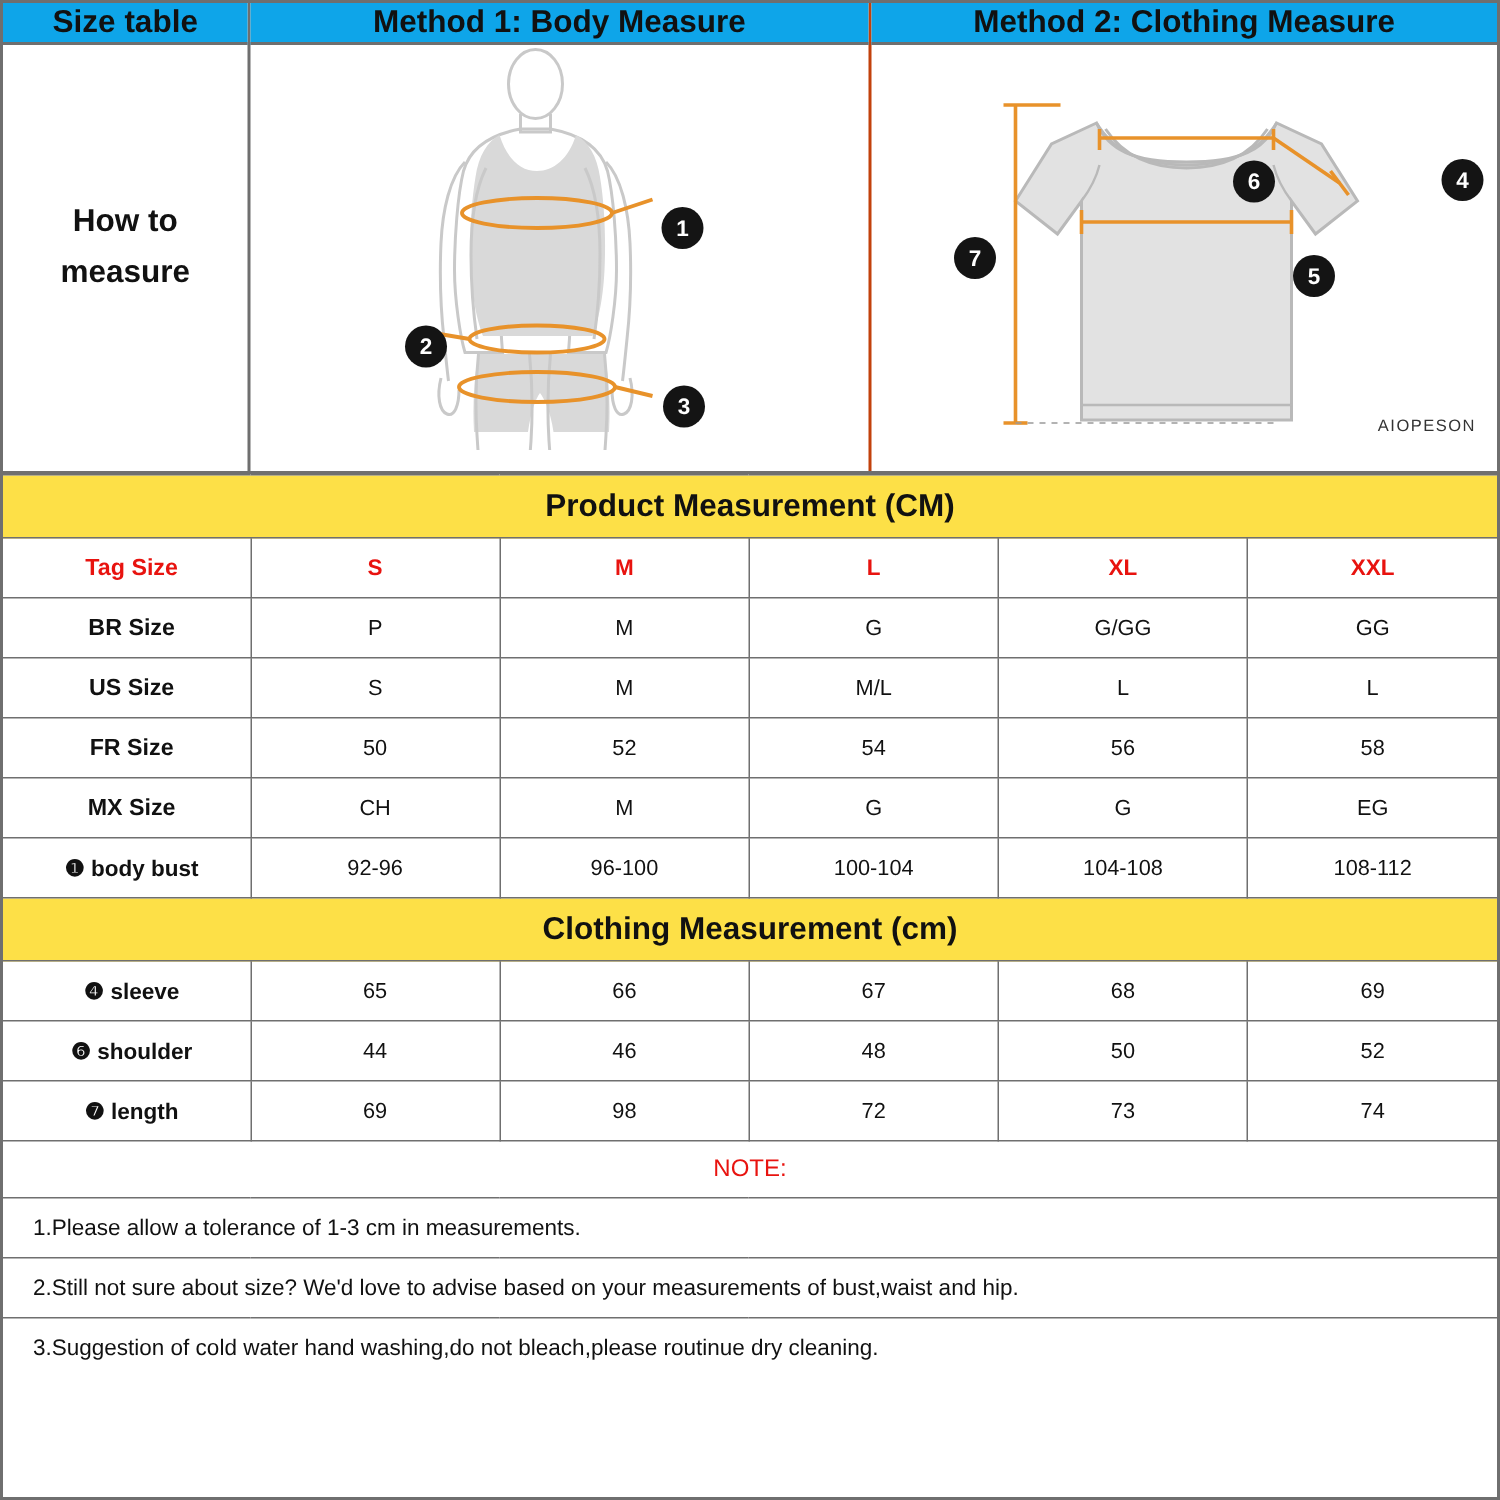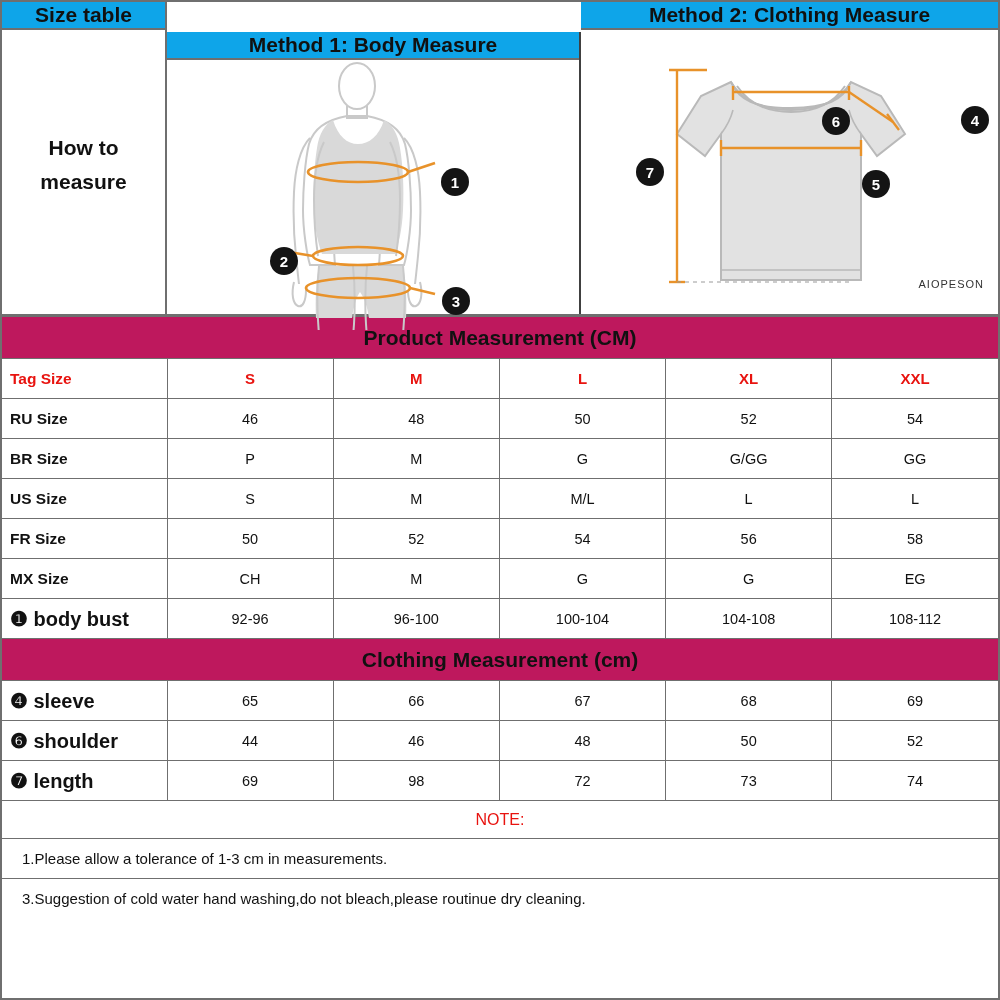--- a/index.html
+++ b/index.html
@@ -27,21 +27,21 @@
     display: flex;
     height: 314px;
     border-bottom: 2px solid #6f6f6f;
     box-sizing: border-box;
   }
   .top-col {
     box-sizing: border-box;
     position: relative;
   }
   .col-1 { width: 165px; border-right: 2px solid #6f6f6f; }
-  .col-2 { width: 414px; border-right: 2px solid #404040; margin-top: 30px; }
+  .col-2 { width: 414px; border-right: 2px solid #c2410c; }
   .col-3 { flex: 1; }
 
   .top-head {
     height: 28px;
     background: #0ea5e9;
     border-bottom: 2px solid #6f6f6f;
     display: flex;
     align-items: center;
     justify-content: center;
     font-size: 21px;
@@ -97,36 +97,37 @@
   table {
     border-collapse: collapse;
     width: 100%;
     table-layout: fixed;
   }
   td, th {
     border: 1px solid #6f6f6f;
     box-sizing: border-box;
   }
   .band td {
-    background: #be185d;
+    background: #fde047;
     text-align: center;
     font-size: 21px;
     font-weight: bold;
     height: 42px;
     color: #111;
     border-left: none;
     border-right: none;
   }
   .row-label {
     width: 165px;
     padding-left: 8px;
     font-size: 15.5px;
     font-weight: bold;
     height: 40px;
     border-left: none;
+    text-align: center;
   }
   .cell {
     text-align: center;
     font-size: 14.5px;
     height: 40px;
   }
   .hdr .row-label { color: #e8130f; font-size: 15.5px; }
   .hdr .cell { color: #e8130f; font-weight: bold; font-size: 15px; }
   tr td:last-child { border-right: none; }
 
@@ -139,21 +140,21 @@
     border-right: none;
   }
   .note-line {
     padding-left: 20px;
     font-size: 15px;
     height: 40px;
     border-left: none;
     border-right: none;
   }
   .note-last { border-bottom: none; }
-  .sym { font-size: 20px; margin-top: 40px; }
+  .sym { font-size: 15px; margin-top: 40px; }
 </style>
 </head>
 <body>
 
 <div class="sheet">
 
   <div class="top">
 
     <div class="top-col col-1">
       <div class="top-head">Size table</div>
@@ -274,28 +275,20 @@
 
       <tr class="hdr">
         <td class="row-label">Tag Size</td>
         <td class="cell">S</td>
         <td class="cell">M</td>
         <td class="cell">L</td>
         <td class="cell">XL</td>
         <td class="cell">XXL</td>
       </tr>
 
-      <tr>
-        <td class="row-label">RU Size</td>
-        <td class="cell">46</td>
-        <td class="cell">48</td>
-        <td class="cell">50</td>
-        <td class="cell">52</td>
-        <td class="cell">54</td>
-      </tr>
 
       <tr>
         <td class="row-label">BR Size</td>
         <td class="cell">P</td>
         <td class="cell">M</td>
         <td class="cell">G</td>
         <td class="cell">G/GG</td>
         <td class="cell">GG</td>
       </tr>
 
@@ -367,17 +360,20 @@
         <td class="cell">74</td>
       </tr>
 
       <tr>
         <td class="note-title" colspan="6">NOTE:</td>
       </tr>
       <tr>
         <td class="note-line" colspan="6">1.Please allow a tolerance of 1-3 cm in measurements.</td>
       </tr>
       <tr>
+        <td class="note-line" colspan="6">2.Still not sure about size? We'd love to advise based on your measurements of bust,waist and hip.</td>
+      </tr>
+      <tr>
         <td class="note-line note-last" colspan="6">3.Suggestion of cold water hand washing,do not bleach,please routinue dry cleaning.</td>
       </tr>
     </tbody>
   </table>
 </div>
 
 </body></html>

